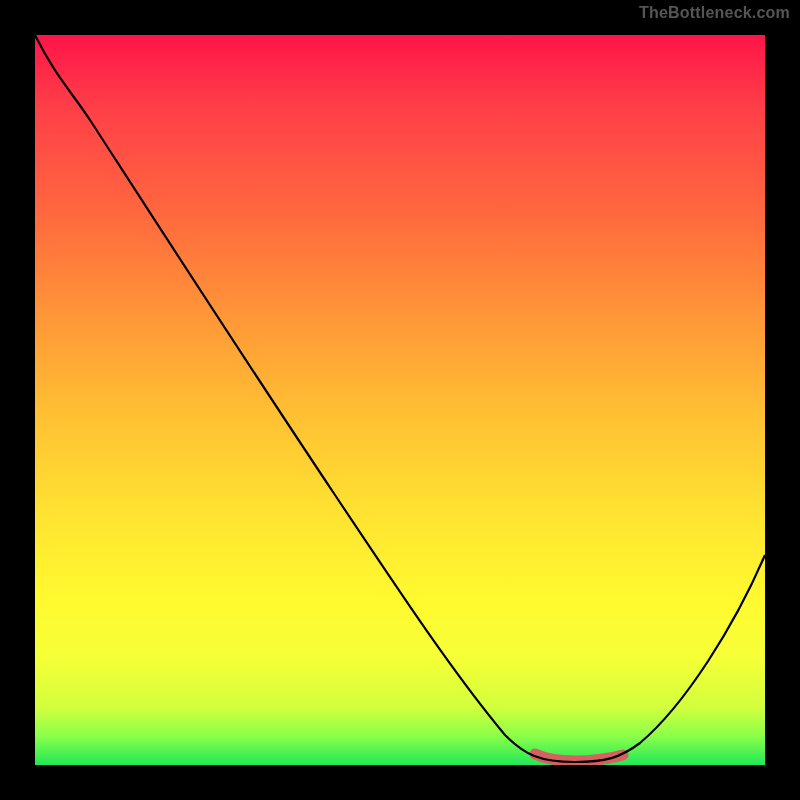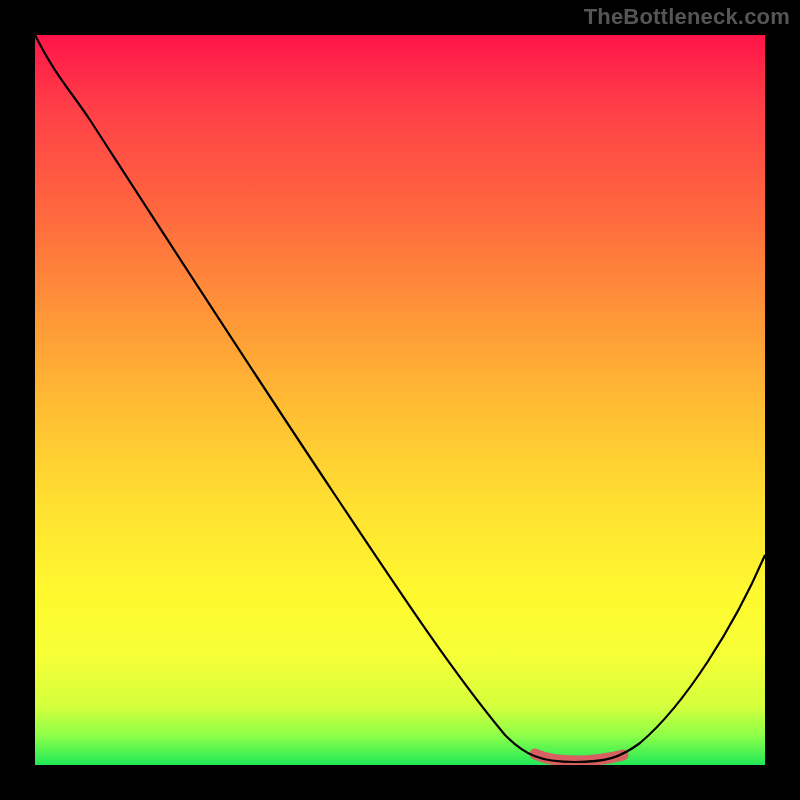--- a/index.html
+++ b/index.html
@@ -15,21 +15,21 @@
     width: 800px;
     height: 800px;
     background: #000;
     position: relative;
   }
   .watermark {
     position: absolute;
     top: 4px;
     right: 10px;
     color: #555;
-    font-size: 22px;
+    font-size: 16px;
     font-weight: bold;
     letter-spacing: 0.2px;
     z-index: 3;
   }
   .plot {
     position: absolute;
     left: 35px;
     top: 35px;
     width: 730px;
     height: 730px;

